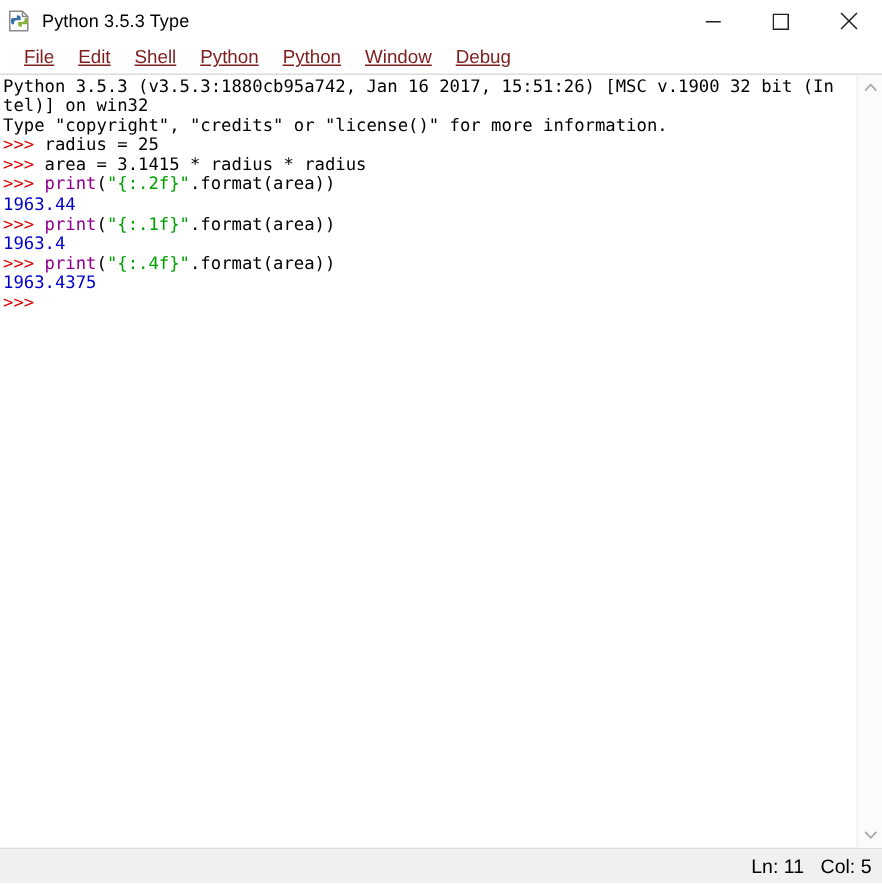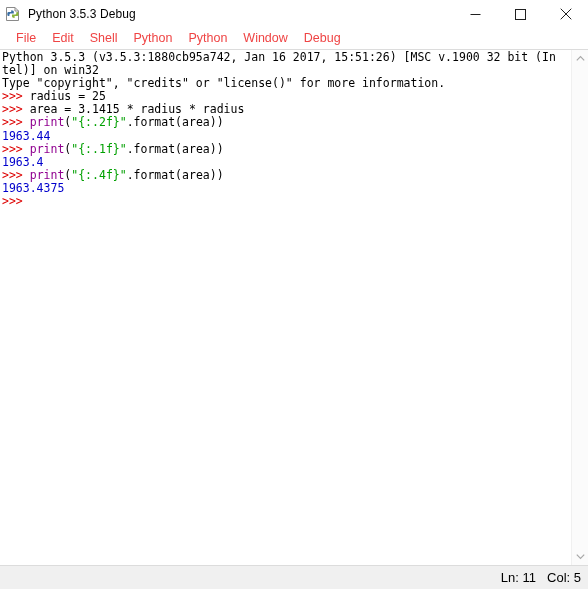--- a/index.html
+++ b/index.html
@@ -68,24 +68,25 @@
     min-height: 22px;
     background: #ffffff;
     display: flex;
     align-items: center;
     padding-left: 8px;
     border-bottom: 1px solid #dcdcdc;
     box-sizing: border-box;
   }
   .menu-item {
     font-size: 12.5px;
-    color: #ef4444;
+    color: #7f1d1d;
     padding: 1px 8px 2px 8px;
     white-space: nowrap;
     line-height: 16px;
+    text-decoration: underline;
   }
 
   
   #console-wrap {
     flex: 1;
     display: flex;
     position: relative;
     min-height: 0;
     background: #ffffff;
   }
@@ -157,21 +158,21 @@
 
   <div id="titlebar">
     <div id="app-icon">
       <svg width="16" height="16" viewBox="0 0 16 16">
         <path d="M1.5 1.5 L10 1.5 L13.5 5 L13.5 14.5 L1.5 14.5 Z" fill="#ffffff" stroke="#8a8a8a" stroke-width="1"></path>
         <path d="M10 1.5 L10 5 L13.5 5" fill="none" stroke="#8a8a8a" stroke-width="1"></path>
         <path d="M6.2 4.2 c2.0 0 2.6 0.7 2.6 1.9 l0 1.4 l-3.0 0 c-0.8 0 -1.4 0.7 -1.4 1.5 l0 1.1 l-1.0 0 c-0.7 0 -1.1 -0.8 -1.1 -2.1 c0 -1.3 0.4 -2.0 1.1 -2.0 l2.8 0 z" fill="#3a6fa5"></path>
         <path d="M9.6 11.9 c-2.0 0 -2.6 -0.7 -2.6 -1.9 l0 -1.4 l3.0 0 c0.8 0 1.4 -0.7 1.4 -1.5 l0 -1.1 l1.0 0 c0.7 0 1.1 0.8 1.1 2.1 c0 1.3 -0.4 2.0 -1.1 2.0 l-2.8 0 z" fill="#8ab33a"></path>
       </svg>
     </div>
-    <div id="title-text">Python 3.5.3 Debug</div>
+    <div id="title-text">Python 3.5.3 Type</div>
     <div id="window-controls">
       <div class="winbtn">
         <svg width="11" height="11" viewBox="0 0 11 11">
             <line x1="0.5" y1="5.5" x2="10.5" y2="5.5" stroke="#202020" stroke-width="1"></line>
           </svg>
       </div>
       <div class="winbtn">
         <svg width="11" height="11" viewBox="0 0 11 11">
             <rect x="0.5" y="0.5" width="10" height="10" fill="none" stroke="#202020" stroke-width="1"></rect>
           </svg>

